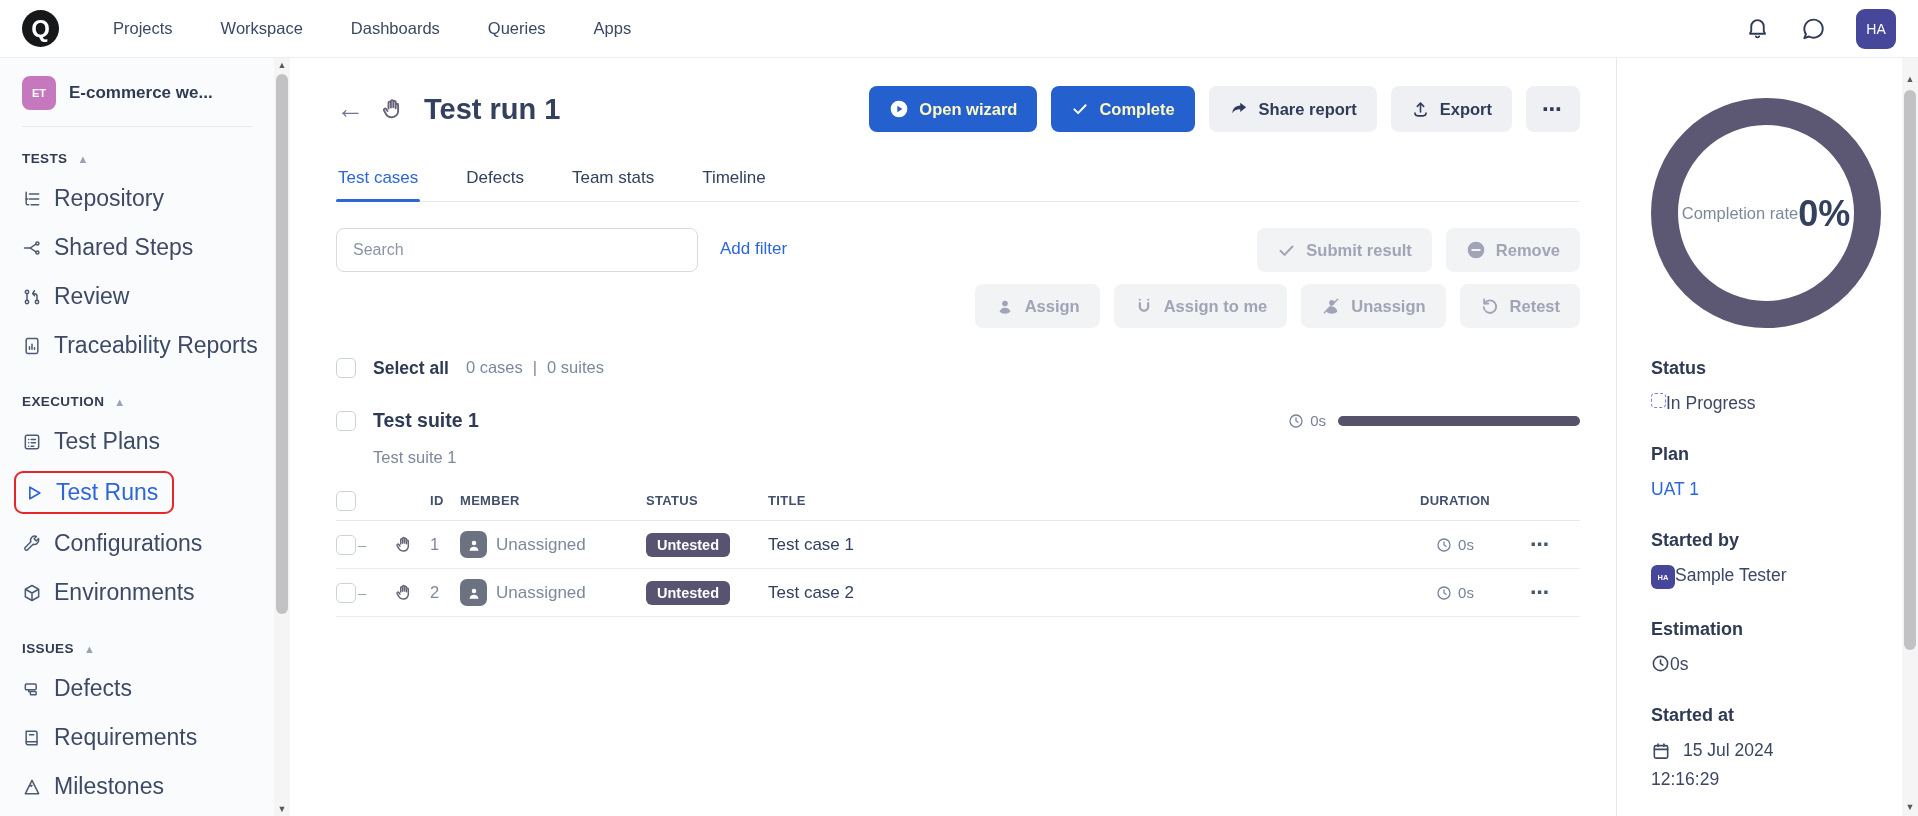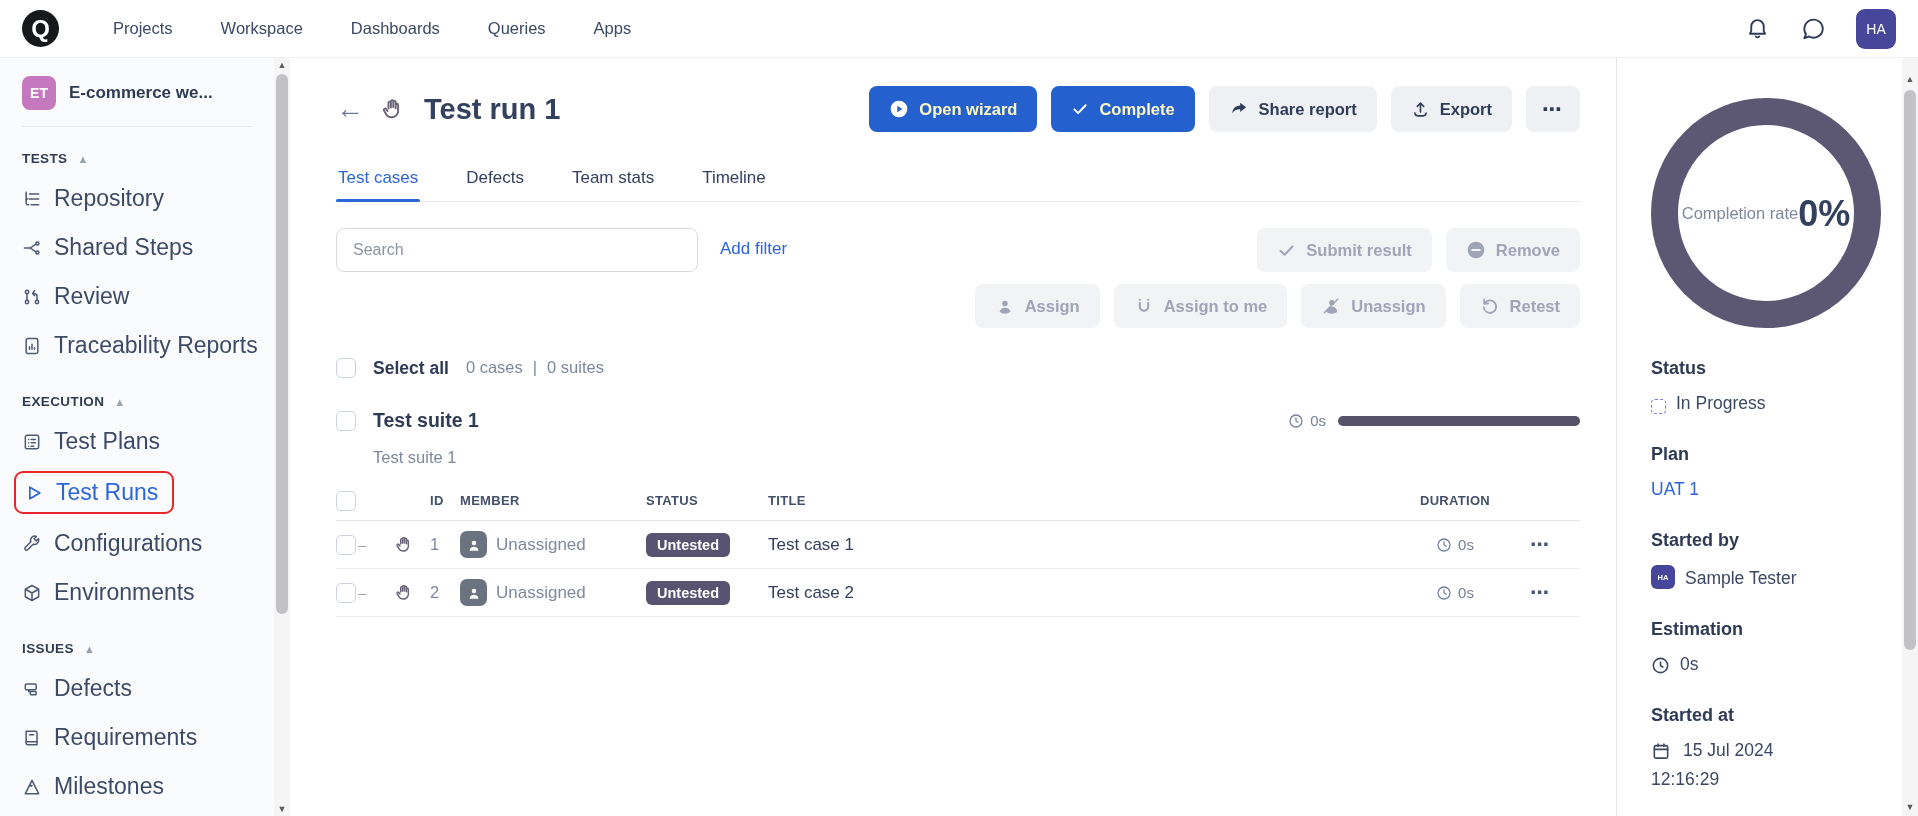--- a/index.html
+++ b/index.html
@@ -26,21 +26,21 @@
   .sidebar{width:274px;background:#fafbfc;padding:18px 0 0 22px;flex:none;}
   .vscroll{width:16px;background:#f5f5f5;position:relative;flex:none;}
   .vscroll .arr{position:absolute;left:0;width:16px;height:14px;color:#5a5a5a;font-size:9px;
     display:flex;align-items:center;justify-content:center;}
   .vscroll .thumb{position:absolute;left:2px;width:12px;border-radius:6px;background:#c2c2c5;}
   .main{flex:1;padding:28px 36px 0 46px;min-width:0;}
   .rightpanel{width:286px;flex:none;border-left:1px solid var(--border);padding:40px 24px 0 34px;}
   
   .project{display:flex;align-items:center;gap:13px;margin-bottom:16px;}
   .project-badge{width:34px;height:34px;border-radius:8px;background:var(--project,#c678bf);color:#fff;
-    font-size:14px;font-weight:600;display:flex;align-items:center;justify-content:center;}
+    font-size:11px;font-weight:600;display:flex;align-items:center;justify-content:center;}
   .project-name{font-size:17px;font-weight:bold;color:#2f3b54;white-space:nowrap;}
   .sb-divider{height:1px;background:#e7e9ec;margin:0 22px 18px 0;}
   .sb-header{display:flex;align-items:center;gap:10px;font-size:13.5px;font-weight:bold;
     letter-spacing:.4px;color:#313c52;margin:24px 0 8px;}
   .sb-chevron{color:#9aa3b2;font-size:11px;}
   .sb-item{display:flex;align-items:center;gap:12px;font-size:23px;color:#3d4a66;
     padding:11px 0;cursor:pointer;}
   .sb-item .ic{color:#4d5a74;width:20px;flex:none;}
   .sb-item.active{color:var(--accent,#2c66d9);}
   .sb-item.active .ic{color:var(--accent,#2c66d9);}
@@ -101,21 +101,21 @@
     font-weight:600;border-radius:6px;padding:4px 11px;}
   .case-title{font-size:17px;color:#33415e;}
   .rowmenu{color:#4a556e;font-size:19px;font-weight:bold;letter-spacing:1px;cursor:pointer;}
   .dur.center{justify-content:center;}
   
   .donut{width:230px;height:230px;border-radius:50%;border:27px solid var(--donut,#5c5873);
     margin:0 auto;display:flex;align-items:center;justify-content:center;}
   .donut .cap{font-size:16.5px;color:#7e889c;}
   .donut .val{font-size:36px;font-weight:bold;color:#33415e;margin-top:2px;}
   .p-label{font-size:18px;font-weight:bold;color:#2f3b54;margin-top:30px;}
-  .p-value{display:flex;align-items:flex-end;gap:10px;font-size:17.5px;color:#3c4862;margin-top:14px;}
+  .p-value{display:flex;align-items:flex-start;gap:0;font-size:17.5px;color:#3c4862;margin-top:14px;}
   .dashed-sq{width:15px;height:15px;border:1.6px dashed #7a7ae8;border-radius:4px;flex:none;}
   .p-link{color:var(--accent,#2c66d9);cursor:pointer;}
   .mini-avatar{width:24px;height:24px;border-radius:6px;background:var(--avatar,#46469a);color:#fff;
     font-size:7.5px;font-weight:bold;display:flex;align-items:center;justify-content:center;flex:none;}
   .p-date{font-size:17.5px;color:#3c4862;margin-top:14px;display:flex;align-items:center;gap:12px;}
   .p-time{font-size:17.5px;color:#3c4862;margin-top:8px;}
 </style>
 </head>
 <body>
 

